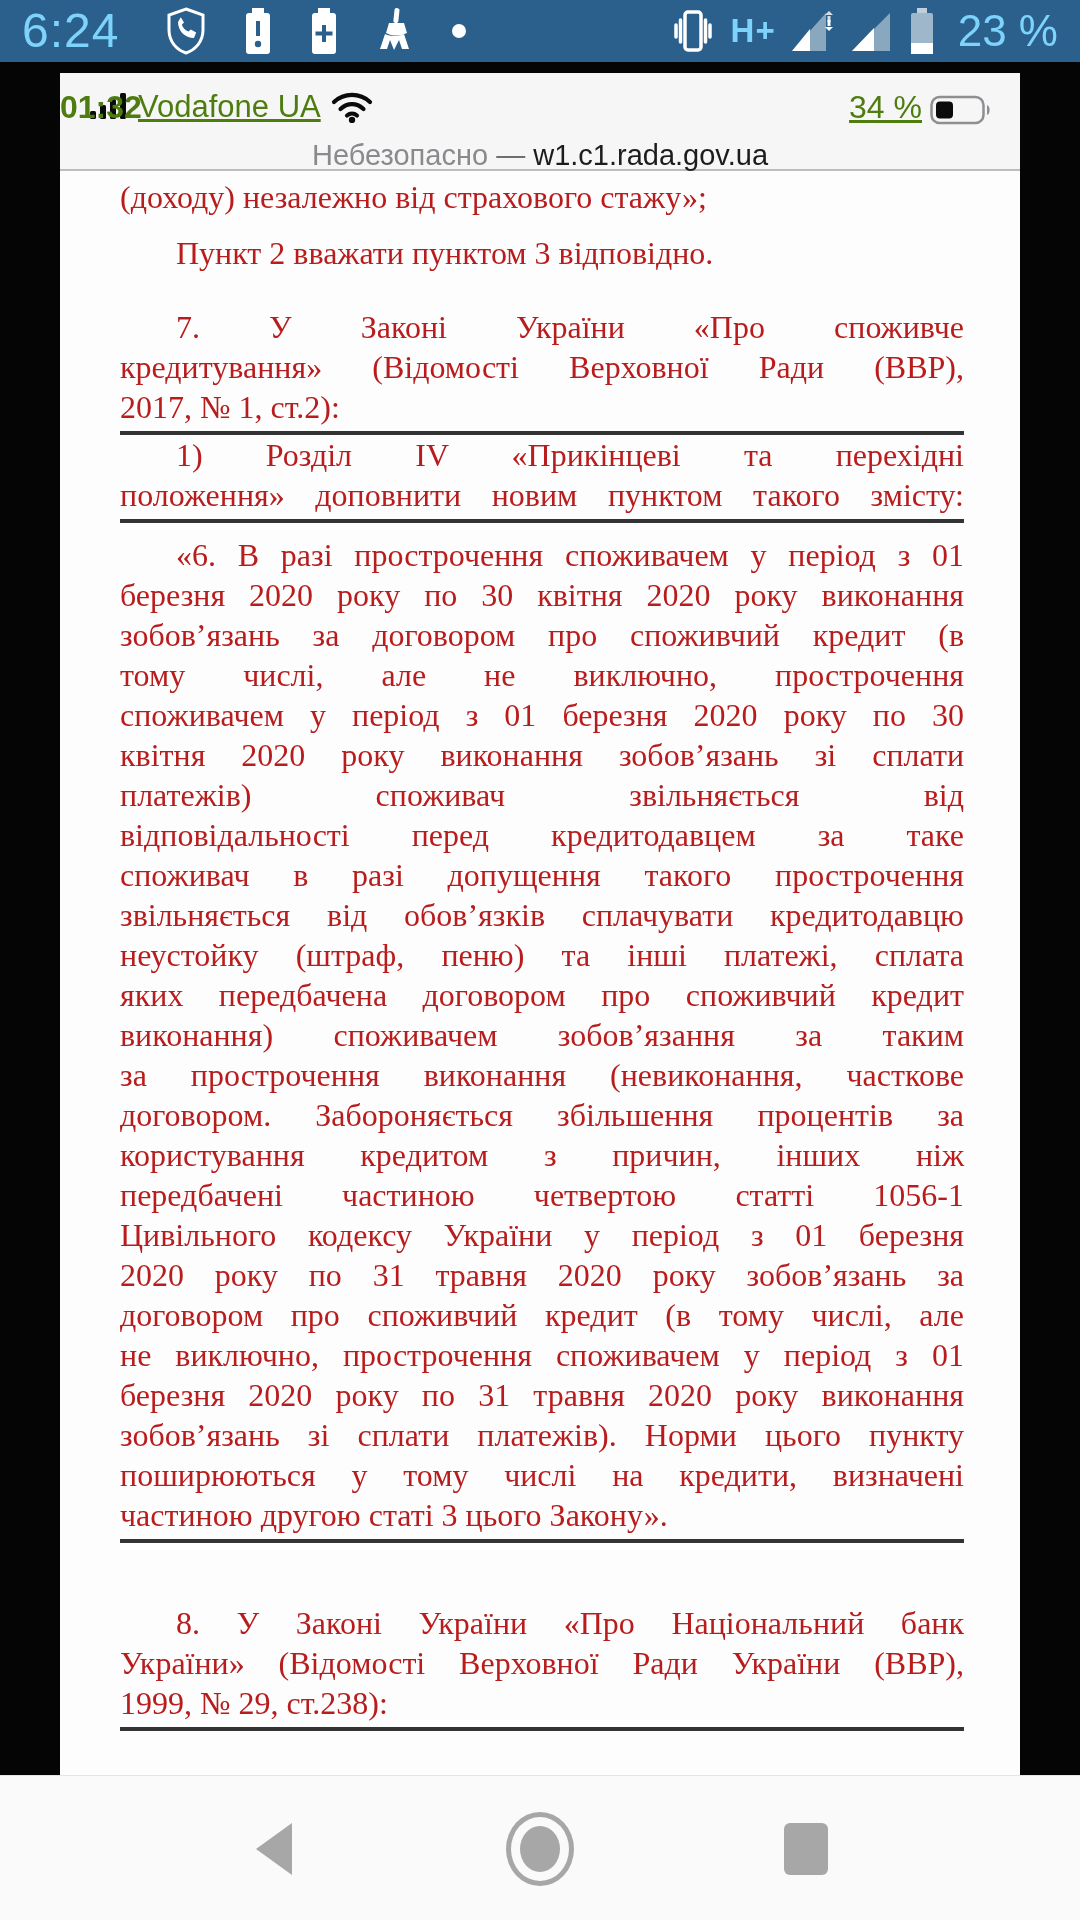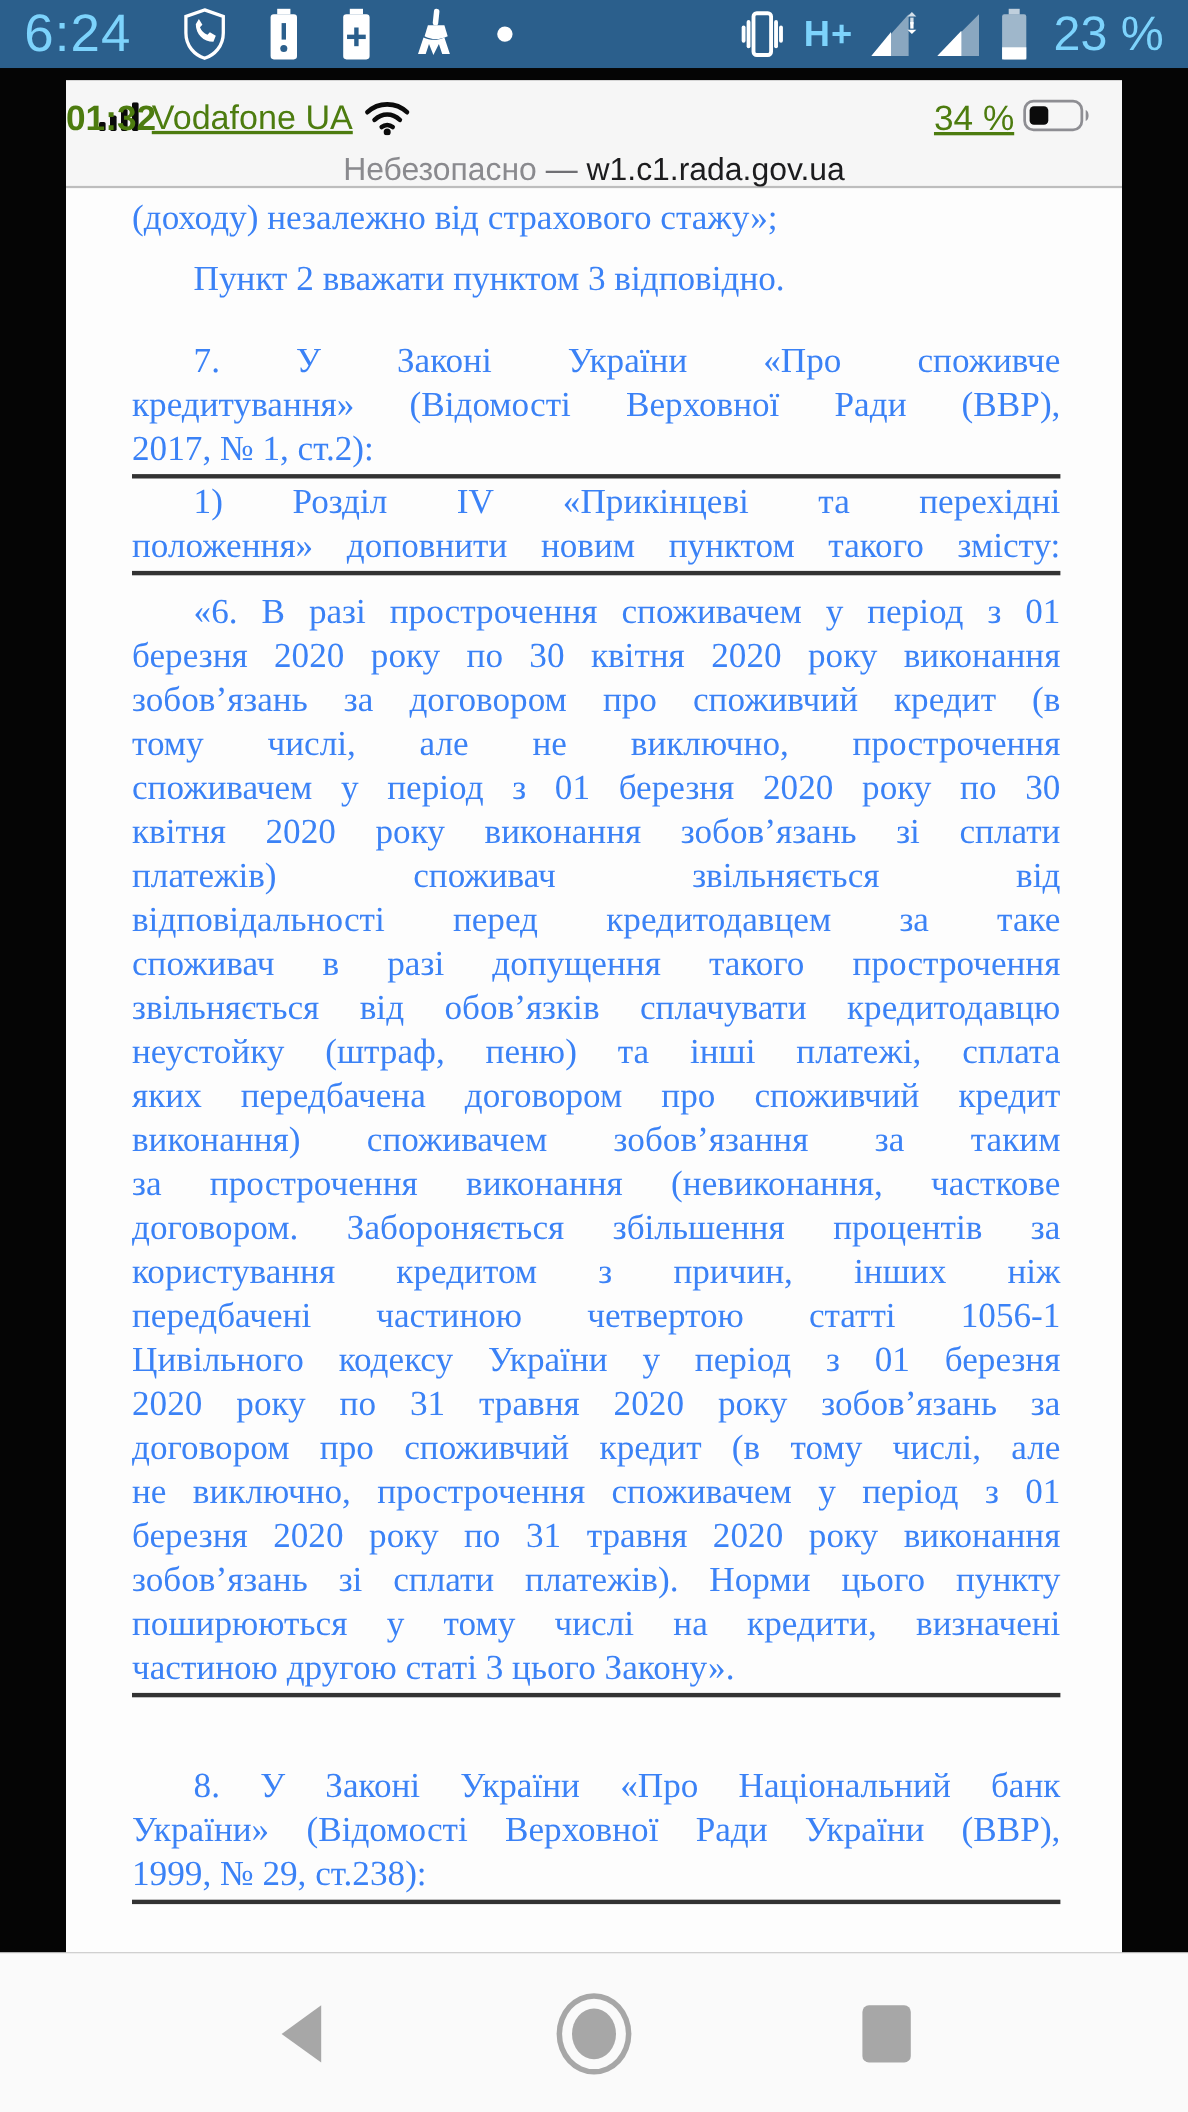--- a/index.html
+++ b/index.html
@@ -19,29 +19,29 @@
   
   .shot-wrap { position:absolute; top:62px; left:0; width:1080px; height:1713px; background:#050505; }
   .ios-shot { position:absolute; left:60px; top:11px; width:960px; height:1702px; background:#fdfdfd; overflow:hidden; }
 
   
   .ios-header { background:#f6f6f6; border-bottom:2px solid #bdbdbd; height:98px; box-sizing:border-box; }
   .ios-bar { position:relative; display:flex; align-items:center; height:56px; padding:6px 26px 0 30px; color:#4d7c0f;text-decoration:underline; }
   .ios-left { display:flex; align-items:center; gap:10px; }
   .ios-carrier { font-size:31px; }
   .ios-time { position:absolute; left:0; right:0; text-align:left; font-size:32px; font-weight:600; }
-  .ios-right { display:flex; align-items:flex-start; gap:8px; margin-left:auto; }
+  .ios-right { display:flex; align-items:flex-end; gap:8px; margin-left:auto; }
   .ios-batt-pct { font-size:32px; }
   .url-row { text-align:center; font-size:29px; padding-top:4px; color:#1c1c1e; }
   .url-warn { color:#8a8a8e; }
   .url-dash { color:#6f6f73; }
 
   
   .doc { padding:6px 56px 0 60px; font-family:"Liberation Serif", serif; font-size:32px;
-         color:#3b82f6; }
+         color:#b91c1c; }
   .para { margin:0; }
   .line { line-height:40px; text-align:justify; text-align-last:justify; }
   .line.lastline { text-align-last:left; }
   .line.indent { text-indent:56px; }
   .p2 { margin-top:16px; }
   .p3 { margin-top:34px; }
   .p4 { }
   .p5 { margin-top:12px; }
   .p6 { margin-top:60px; }
   hr.rule { border:none; border-top:4px solid #333; height:0; margin:4px 0 0 0; }

